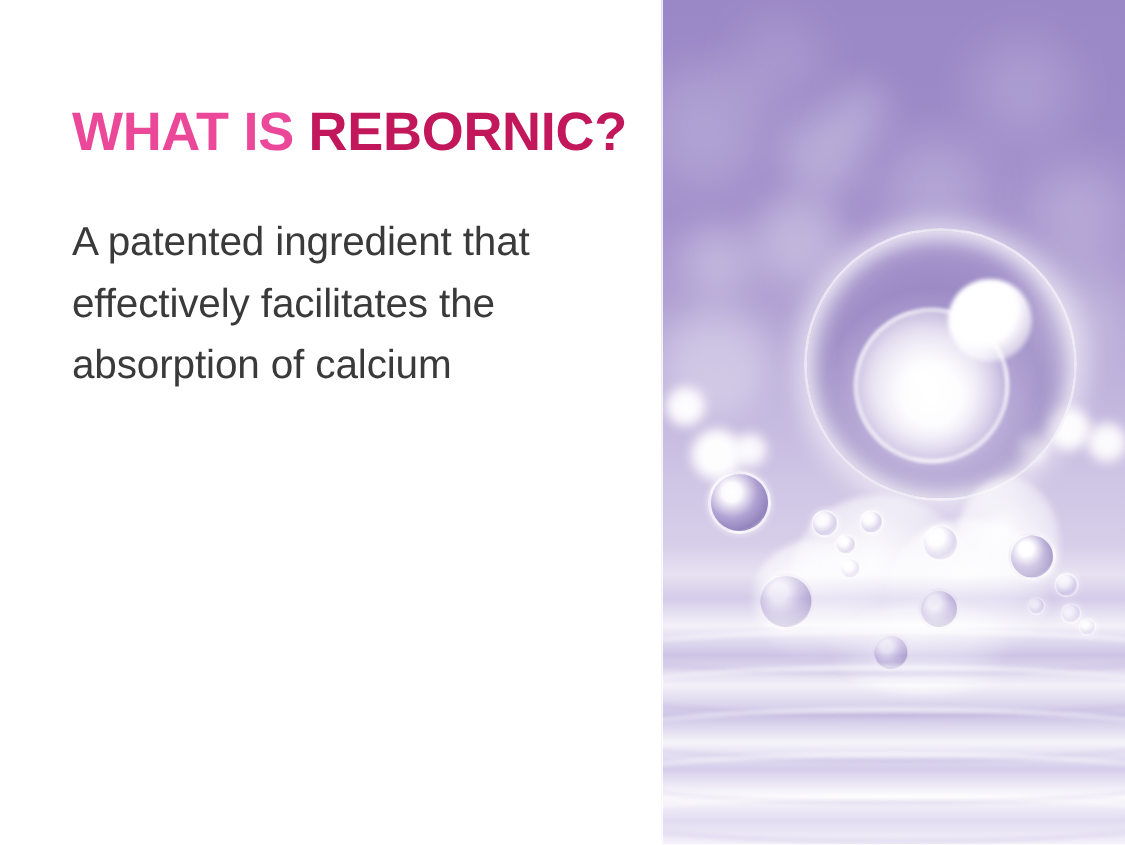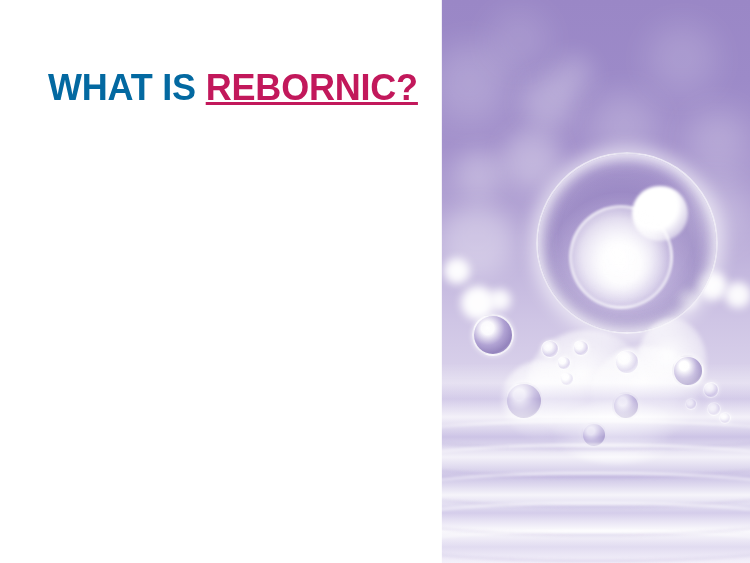--- a/index.html
+++ b/index.html
@@ -34,22 +34,22 @@
     position: absolute;
     left: 48px;
     top: 69px;
     margin: 0;
     font-size: 36px;
     font-weight: 700;
     letter-spacing: -0.2px;
     line-height: 1.05;
     white-space: nowrap;
   }
-  .headline .hl-plain { color: #0369a1; text-align: right; }
-  .headline .hl-accent { color: #c2185b; text-decoration: underline; }
+  .headline .hl-plain { color: #ec4899; text-align: right; }
+  .headline .hl-accent { color: #c2185b; }
 
   .para {
     position: absolute;
     left: 48px;
     margin: 0;
     font-size: 27px;
     font-weight: 400;
     color: #3a3a3a;
     line-height: 41px;
     letter-spacing: -0.1px;
@@ -205,20 +205,21 @@
 <body>
 
 <div class="slide">
 
   <div class="text-pane">
 
     <h1 class="headline">
       <span class="hl-plain">WHAT IS </span><span class="hl-accent">REBORNIC?</span>
     </h1>
 
+    <p class="para para-1">A patented ingredient that effectively facilitates the absorption of calcium</p>
 
 
   </div>
 
   <div class="image-pane">
 
     <div class="bokeh bk-soft2" style="left:-10px; top:44px; width:78px; height:78px; background:rgba(255,255,255,0.20);"></div>
     <div class="bokeh bk-soft2" style="left:48px; top:10px; width:60px; height:60px; background:rgba(255,255,255,0.14);"></div>
     <div class="bokeh bk-soft" style="left:80px; top:75px; width:54px; height:54px; background:rgba(255,255,255,0.26);"></div>
     <div class="bokeh bk-soft" style="left:112px; top:55px; width:40px; height:40px; background:rgba(255,255,255,0.22);"></div>

